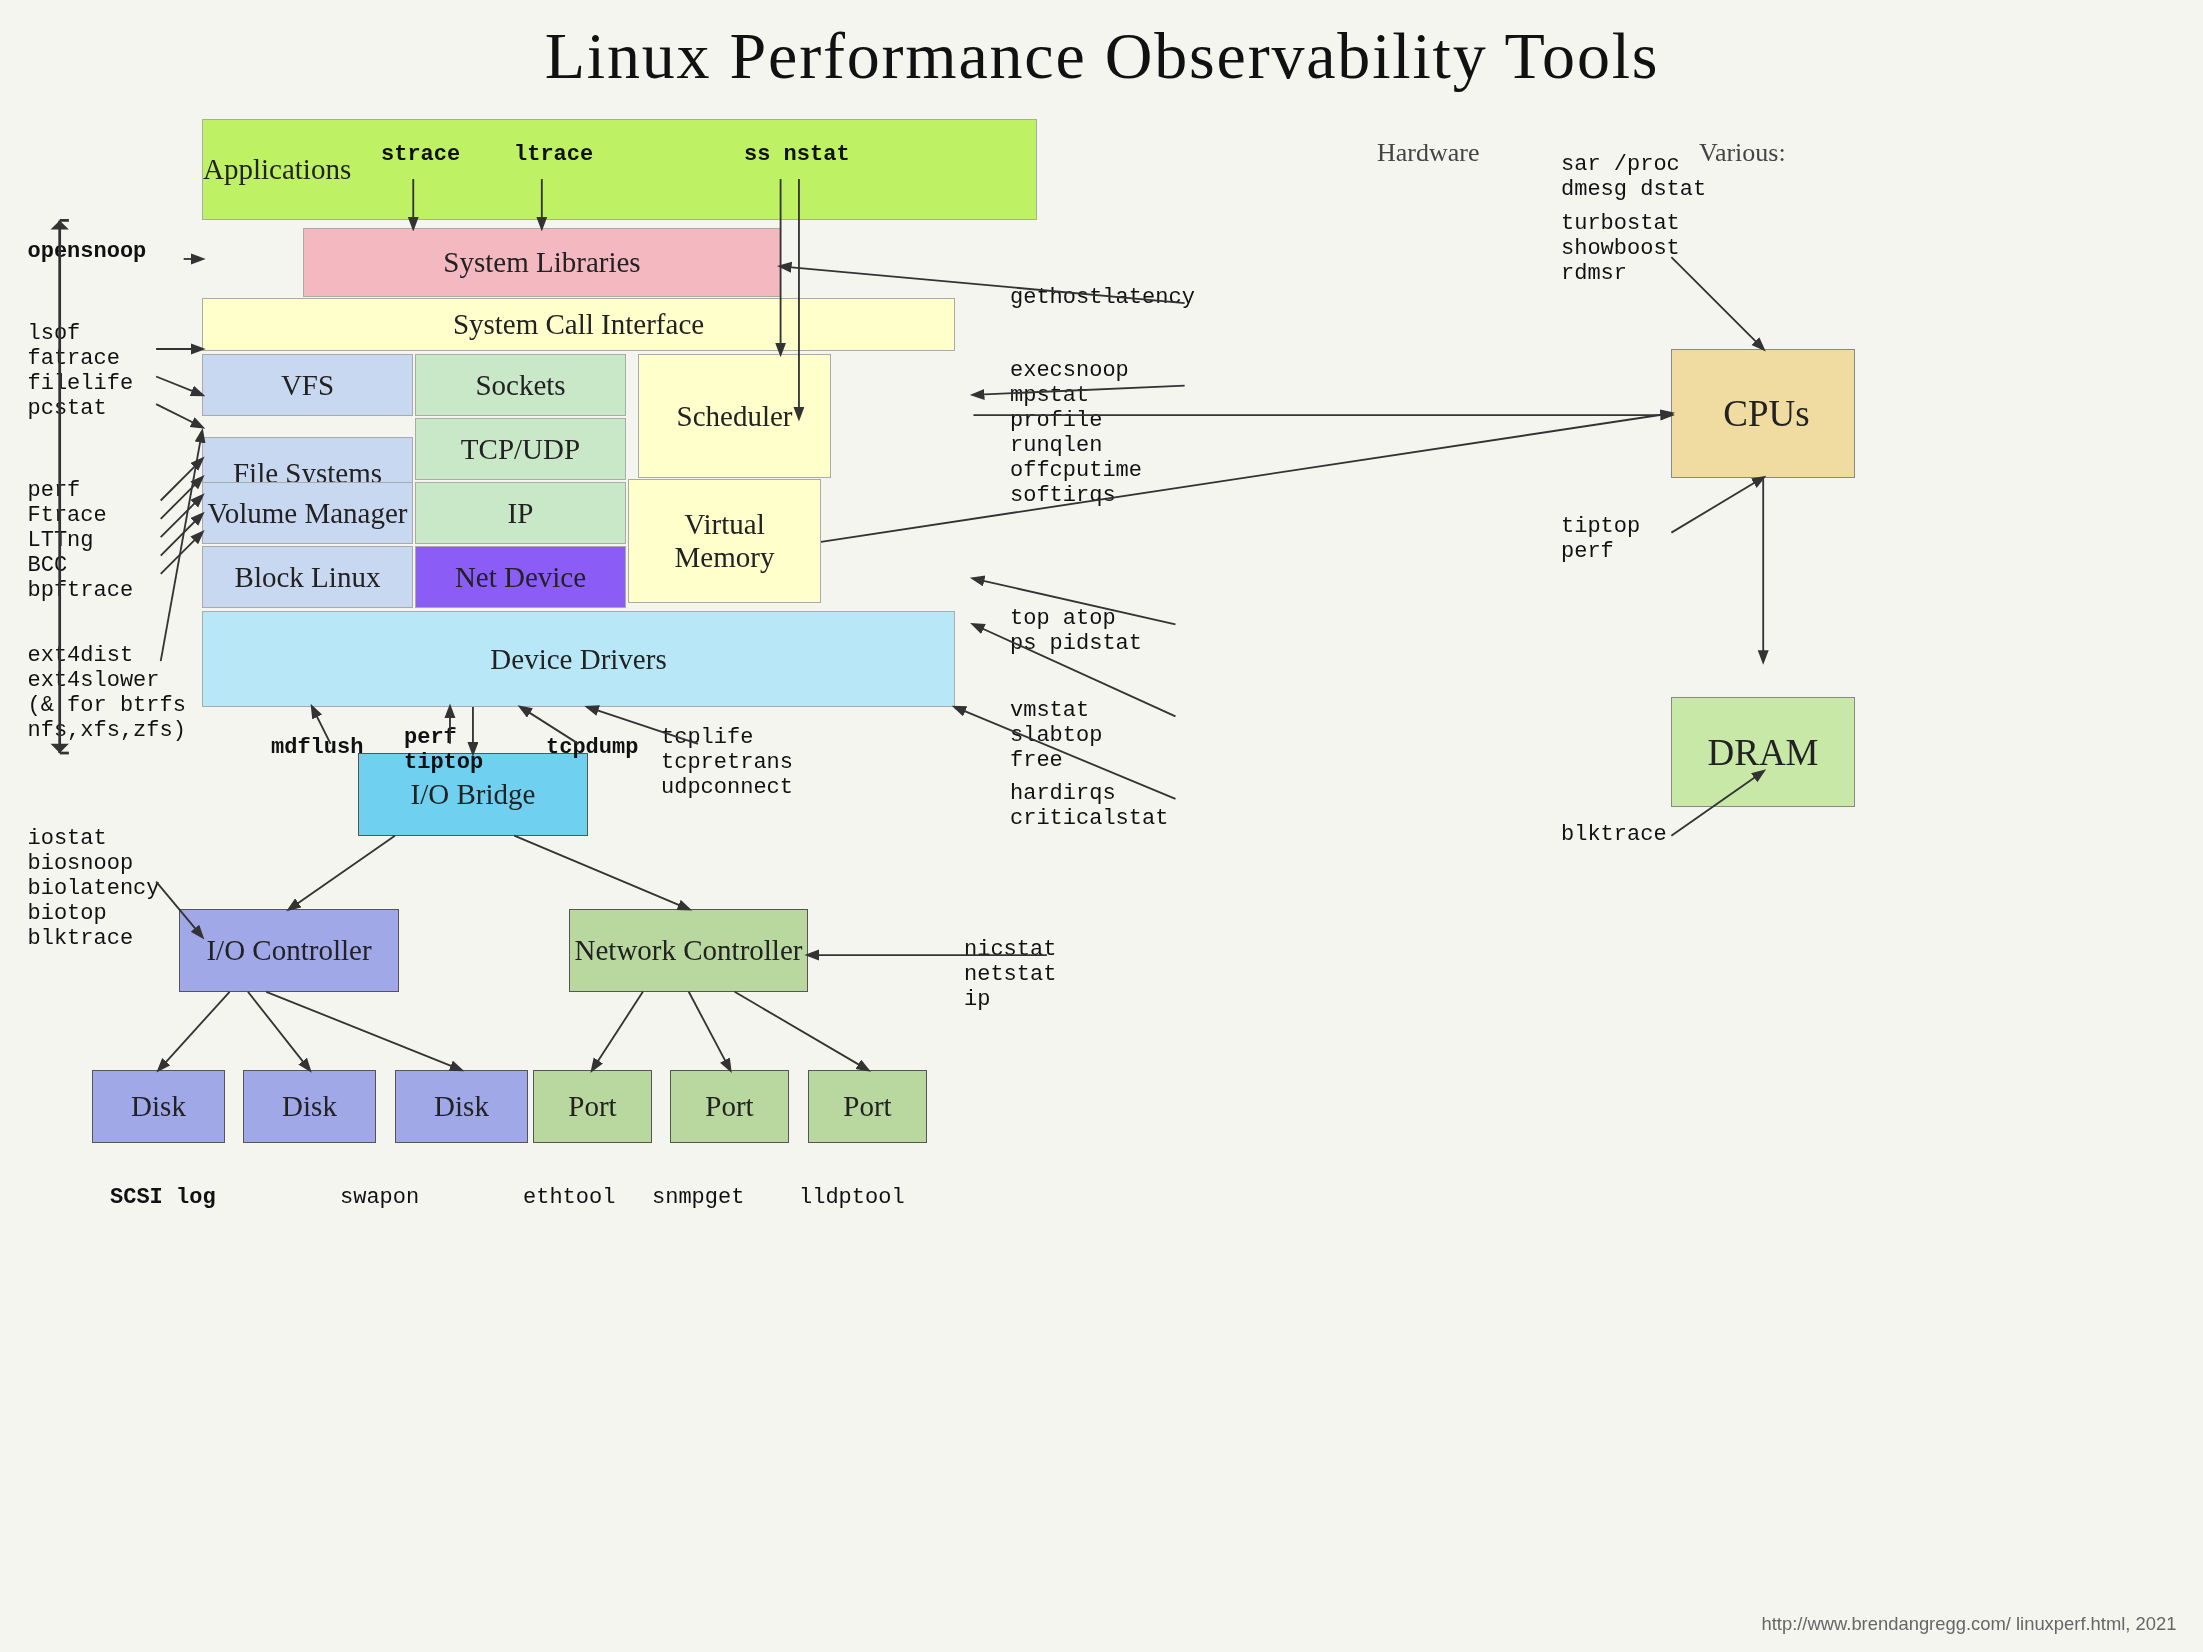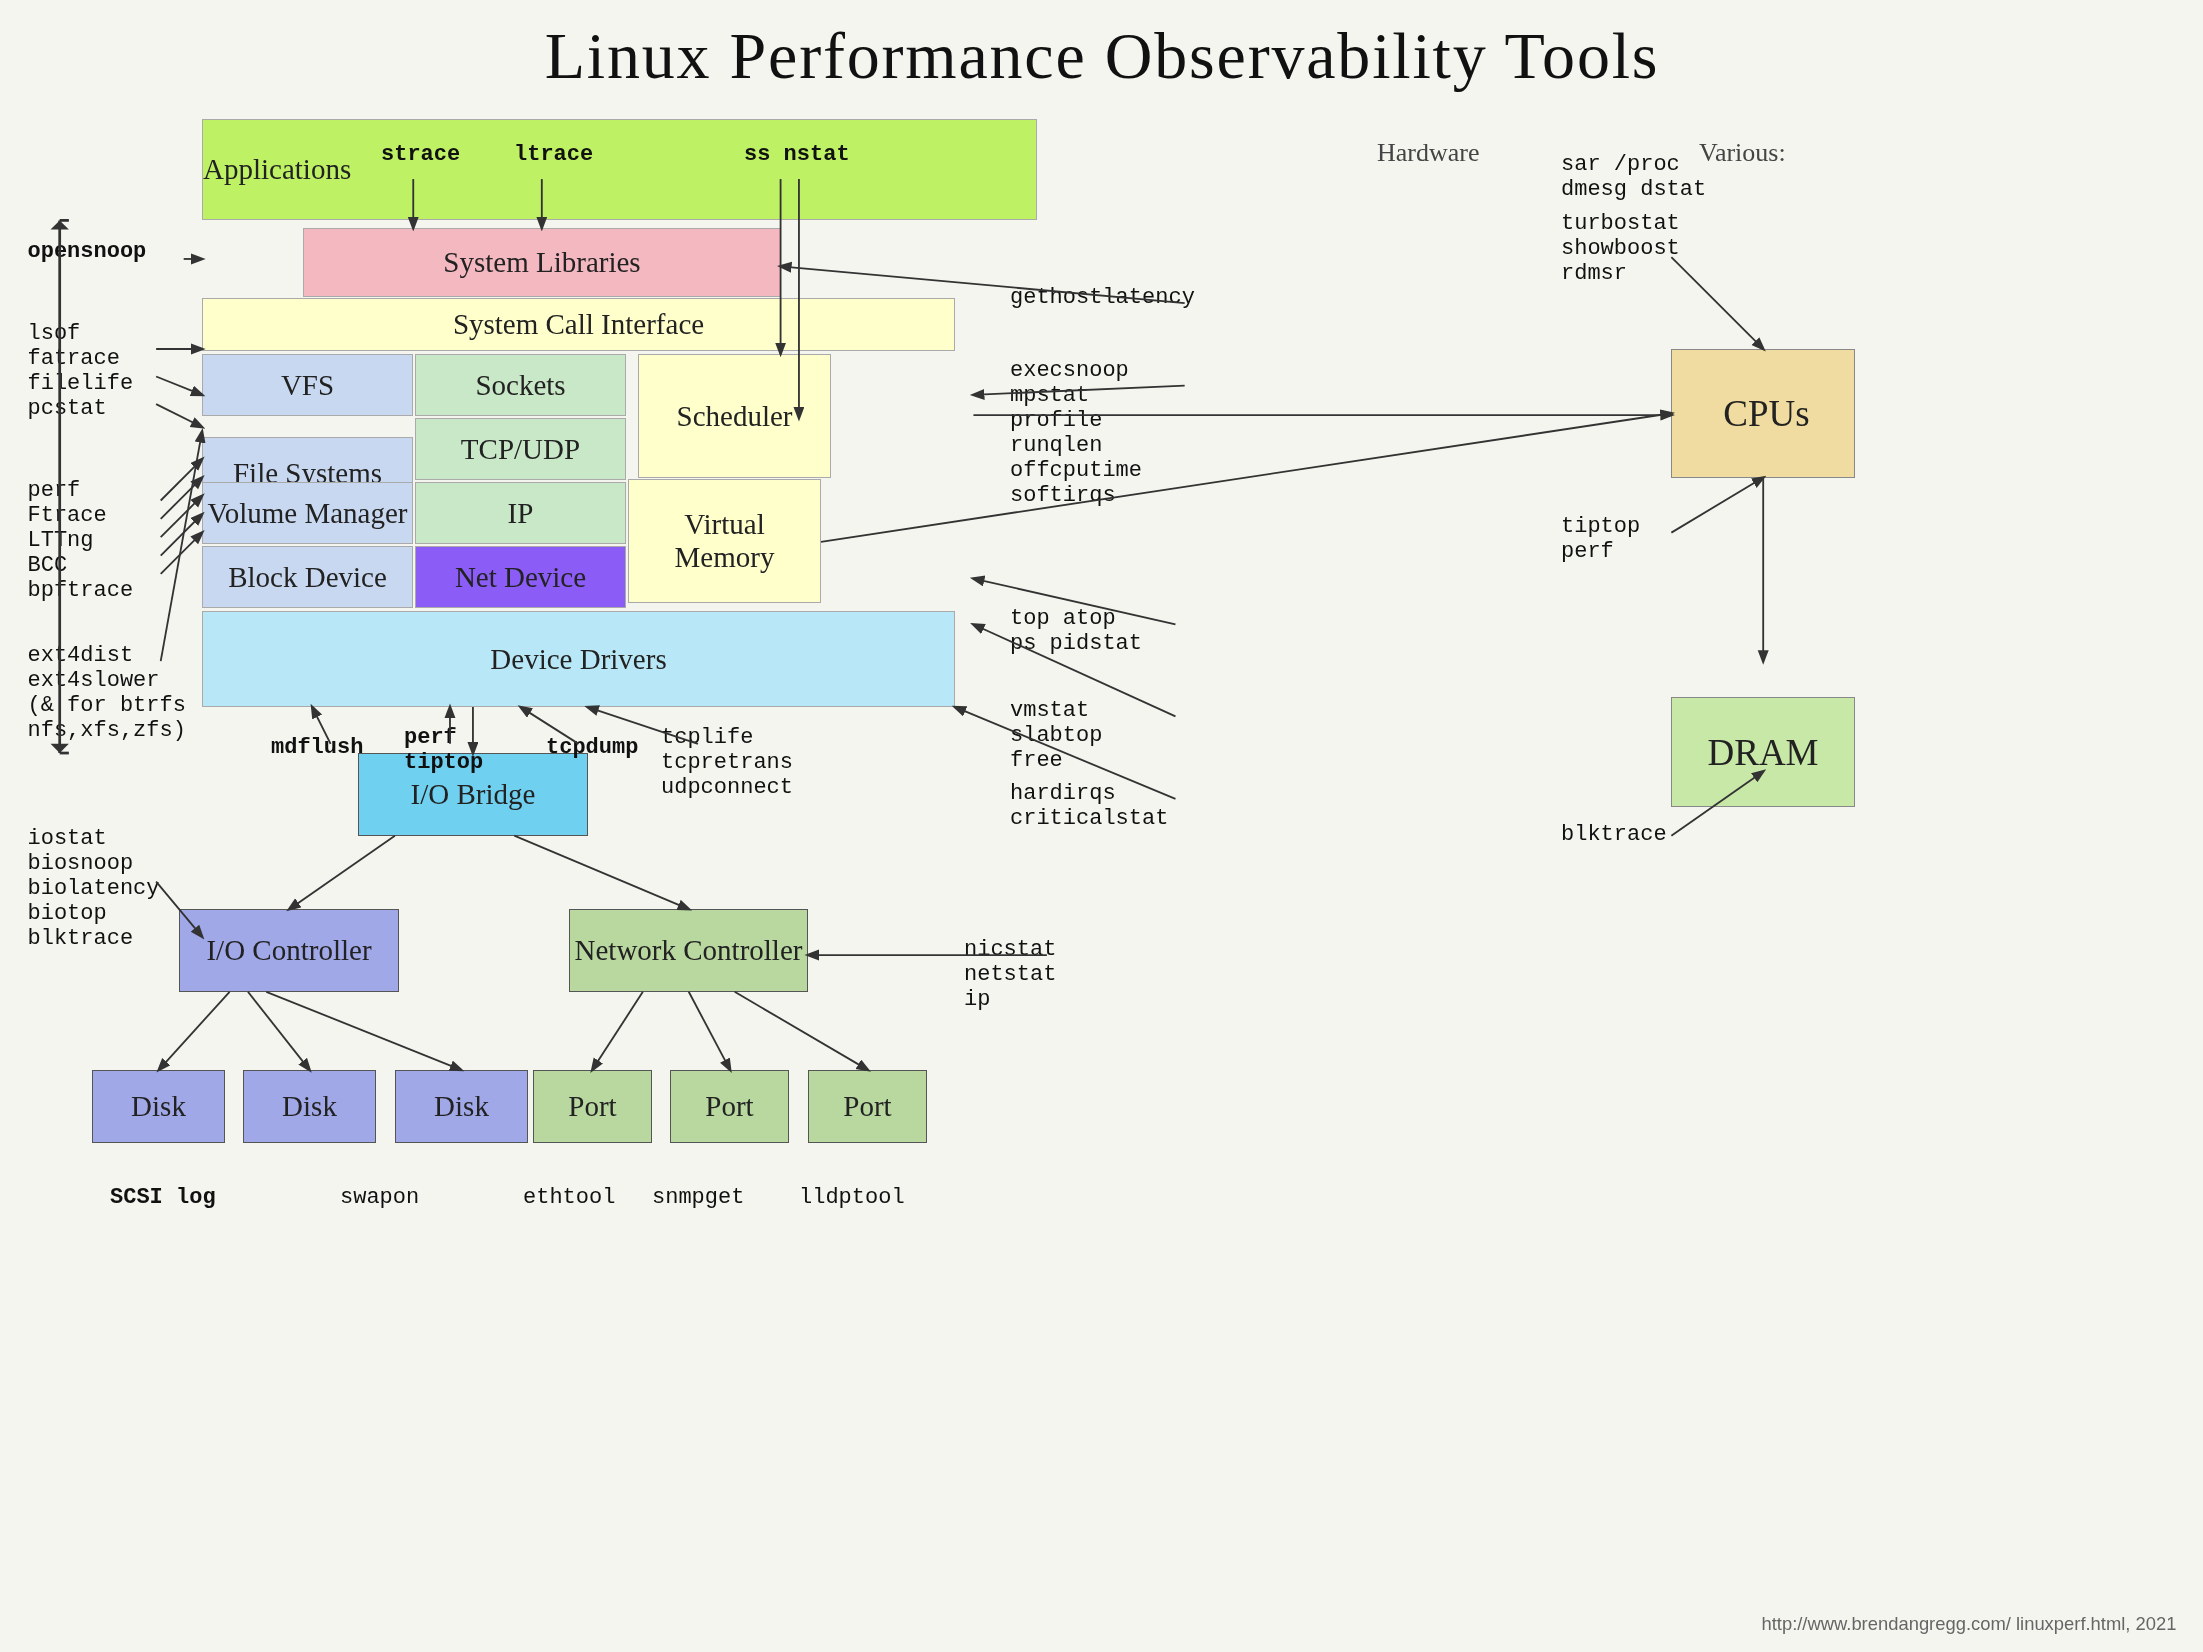--- a/index.html
+++ b/index.html
@@ -404,21 +404,21 @@
 
 <div class="layer-ip">
   <span class="box-label">IP</span>
 </div>
 
 <div class="layer-virtmem">
   <span class="box-label">Virtual<br>Memory</span>
 </div>
 
 <div class="layer-blockdev">
-  <span class="box-label">Block Device</span>
+  <span class="box-label">Block Linux</span>
 </div>
 
 <div class="layer-netdev">
   <span class="box-label">Net Device</span>
 </div>
 
 <div class="layer-devdrivers">
   <span class="box-label">Device Drivers</span>
 </div>
 

